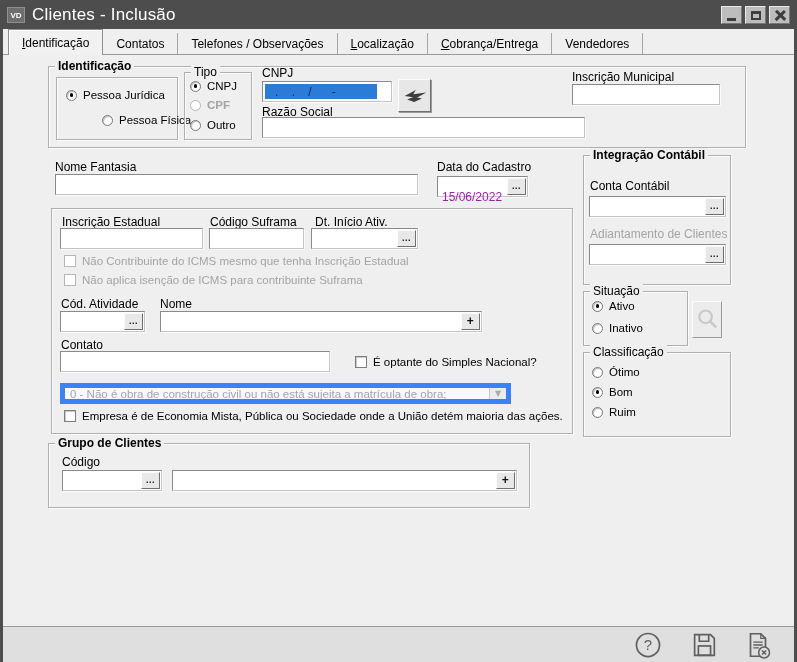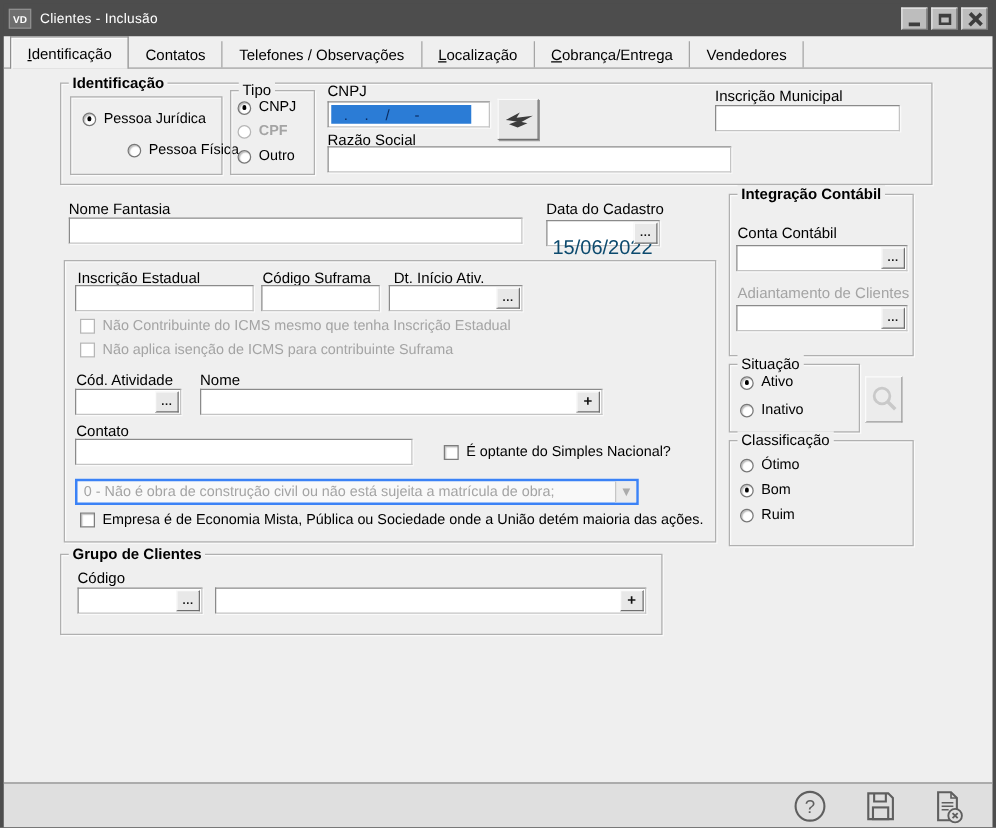--- a/index.html
+++ b/index.html
@@ -1,21 +1,21 @@
 <!DOCTYPE html>
 <html><head>
 <meta charset="utf-8">
 <style>
   *{margin:0;padding:0;box-sizing:border-box;}
   html,body{width:797px;height:662px;background:#4d4d4d;}
   .window{position:relative;width:797px;height:662px;background:#4d4d4d;font-family:"Liberation Sans",sans-serif;overflow:hidden;}
   
   .titlebar{position:absolute;left:3px;top:3px;right:3px;height:24px;background:#4d4d4d;color:#fff;display:flex;align-items:center;gap:7px;padding:0 4px;}
   .appicon{width:18px;height:16px;background:#6e6e6e;color:#fff;font-size:8px;font-weight:bold;display:flex;align-items:center;justify-content:center;border:1px solid #8f8f8f;flex:none;}
-  .title{font-size:11px;letter-spacing:.2px;}
+  .title{font-size:17px;letter-spacing:.2px;}
   .wbtns{margin-left:auto;display:flex;gap:3px;}
   .wbtn{width:21px;height:18px;background:#bdbdbd;border:1px solid;border-color:#e9e9e9 #787878 #787878 #e9e9e9;display:flex;align-items:center;justify-content:center;cursor:default;}
   .g-min{width:9px;height:3px;background:#3d3d3d;margin-top:9px;}
   .g-max{width:10px;height:9px;border:2px solid #3d3d3d;border-top-width:3px;}
   .g-x{position:relative;width:11px;height:11px;}
   .g-x::before,.g-x::after{content:"";position:absolute;left:4.5px;top:-0.5px;width:2.6px;height:12.5px;background:#3d3d3d;}
   .g-x::before{transform:rotate(45deg);} .g-x::after{transform:rotate(-45deg);}
   
   .tabstrip{position:absolute;left:3px;top:29px;right:3px;height:26px;background:#efefef;border-bottom:1px solid #9a9a9a;display:flex;align-items:flex-end;padding-left:5px;}
   .tab{height:21px;display:flex;align-items:center;padding:0 13px;font-size:12px;color:#000;border-right:1px solid #a5a5a5;white-space:nowrap;}
@@ -26,34 +26,34 @@
   .bottombar{position:absolute;left:3px;right:3px;bottom:0;height:36px;background:#dfdfdf;border-top:1px solid #9a9a9a;}
   
   .gb{position:absolute;border:1px solid #b0b0b0;box-shadow:1px 1px 0 #fbfbfb,inset 1px 1px 0 #fbfbfb;}
   .gbt{position:absolute;top:-8px;left:6px;font-size:12px;background:#efefef;padding:0 3px;white-space:nowrap;}
   .b{font-weight:bold;}
   
   .lbl{position:absolute;font-size:12px;white-space:nowrap;color:#000;}
   .dis{color:#a4a4a4 !important;}
   
   .inp,.field{position:absolute;background:#fff;border:1px solid;border-color:#8a8a8a #c4c4c4 #c4c4c4 #8a8a8a;box-shadow:1px 1px 0 #fafafa;}
-  .fval{position:absolute;left:4px;top:13px;font-size:16px;white-space:pre;color:#0c4a6e;}
+  .fval{position:absolute;left:4px;top:13px;font-size:12px;white-space:pre;color:#a21caf;}
   .ebtn{position:absolute;top:1px;right:1px;bottom:1px;width:19px;background:#e8e8e8;border:1px solid;border-color:#fbfbfb #6f6f6f #6f6f6f #fbfbfb;display:flex;align-items:flex-start;justify-content:center;font-size:9px;font-weight:bold;letter-spacing:.5px;color:#111;line-height:1.1;padding-top:3px;cursor:default;}
   .ebtn.plus{font-size:12px;align-items:center;padding-top:0;}
   .selblue{position:absolute;left:2px;top:2px;bottom:2px;width:112px;background:#2b7cd6;color:#0a2a5e;font-size:12px;display:flex;align-items:center;white-space:pre;}
   
   .rrow{position:absolute;display:flex;align-items:center;gap:6px;}
   .rad{width:11px;height:11px;border-radius:50%;background:#fff;border:1px solid #777;box-shadow:inset 1px 1px 1px #bcbcbc;position:relative;flex:none;}
   .rad.sel::after{content:"";position:absolute;left:2.7px;top:2.7px;width:3.6px;height:3.6px;background:#000;border-radius:50%;}
   .rad.rdis{border-color:#b6b6b6;box-shadow:none;}
   .chkb{width:12px;height:12px;background:#fff;border:1px solid #7d7d7d;box-shadow:inset 1px 1px 1px #c6c6c6;flex:none;}
   .chkb.cdis{border-color:#b6b6b6;box-shadow:none;}
   .rlbl{font-size:11.5px;white-space:nowrap;color:#000;}
   
-  .select{position:absolute;background:#f9f9f9;border:2px solid #3b82f6;display:flex;align-items:center;padding-left:5px;font-size:11.5px;color:#a4a4a4;white-space:nowrap;overflow:hidden;}
+  .select{position:absolute;background:#f9f9f9;border:5px solid #3b82f6;display:flex;align-items:center;padding-left:5px;font-size:11.5px;color:#a4a4a4;white-space:nowrap;overflow:hidden;}
   .selarrow{margin-left:auto;width:17px;align-self:stretch;background:#ececec;border-left:1px solid #c6c6c6;display:flex;align-items:center;justify-content:center;font-size:8px;color:#ababab;flex:none;font-family:"DejaVu Sans",sans-serif;}
   
   .rfbtn{position:absolute;left:398px;top:79px;width:33px;height:33px;background:#e7e7e7;border:1px solid;border-color:#fbfbfb #6f6f6f #6f6f6f #fbfbfb;box-shadow:1px 1px 0 #9a9a9a;display:flex;align-items:center;justify-content:center;}
   .srchbtn{position:absolute;left:692px;top:301px;width:30px;height:37px;background:#ececec;border:1px solid;border-color:#fbfbfb #9a9a9a #9a9a9a #fbfbfb;display:flex;align-items:center;justify-content:center;}
   .iconbtn{position:absolute;top:629px;width:32px;height:32px;background:transparent;border:none;display:flex;align-items:center;justify-content:center;}
 </style>
 </head>
 <body>
 
 <div class="window">

